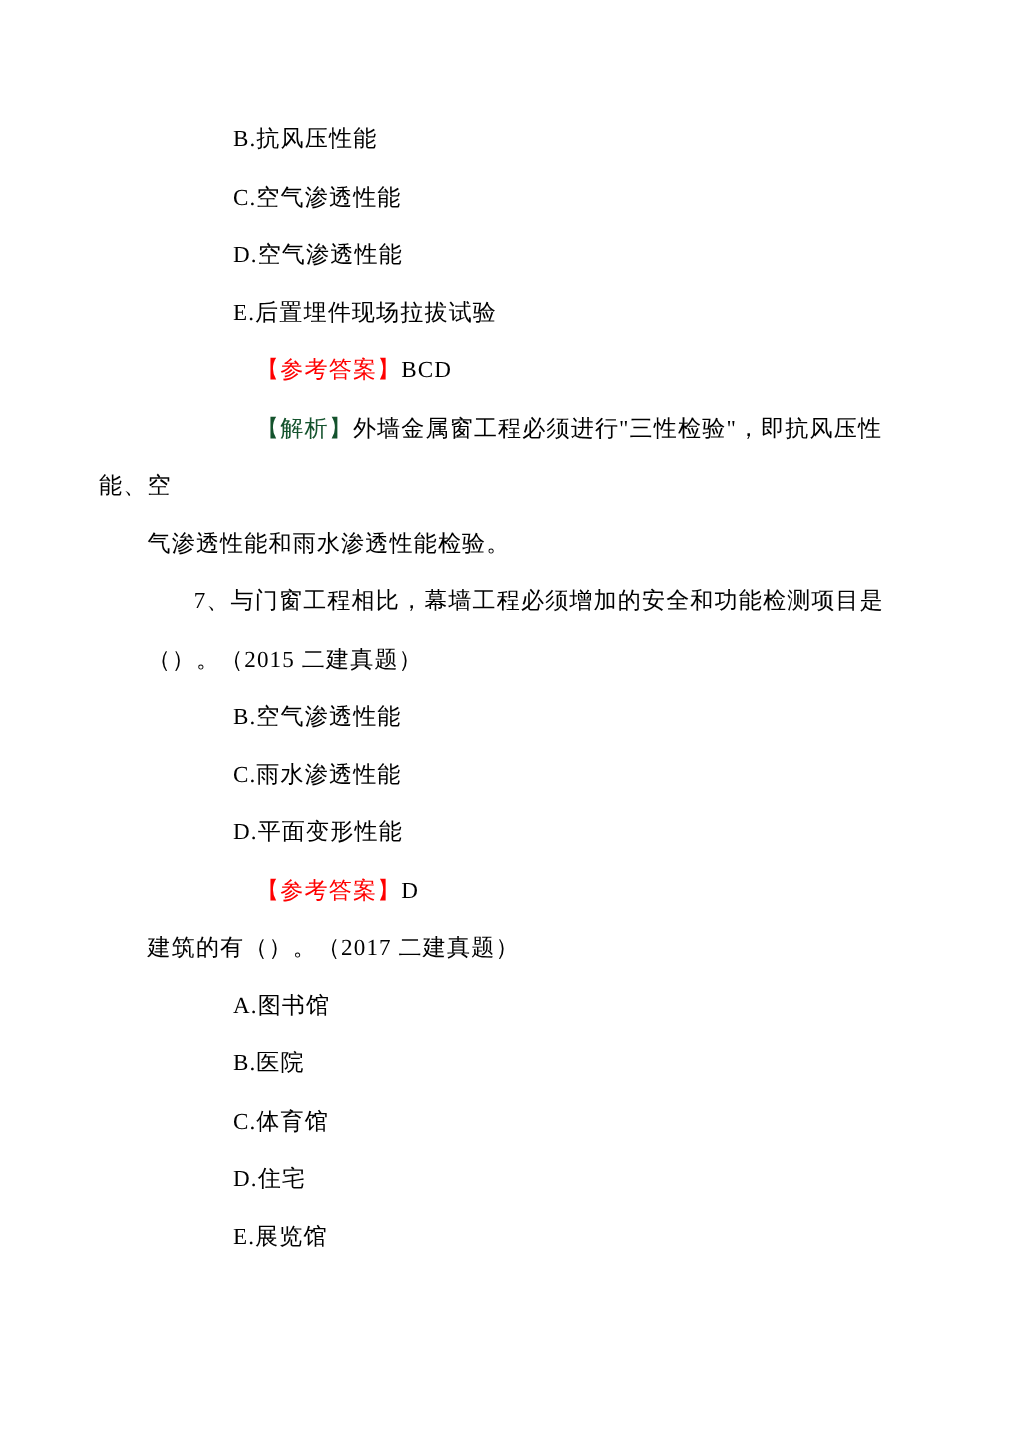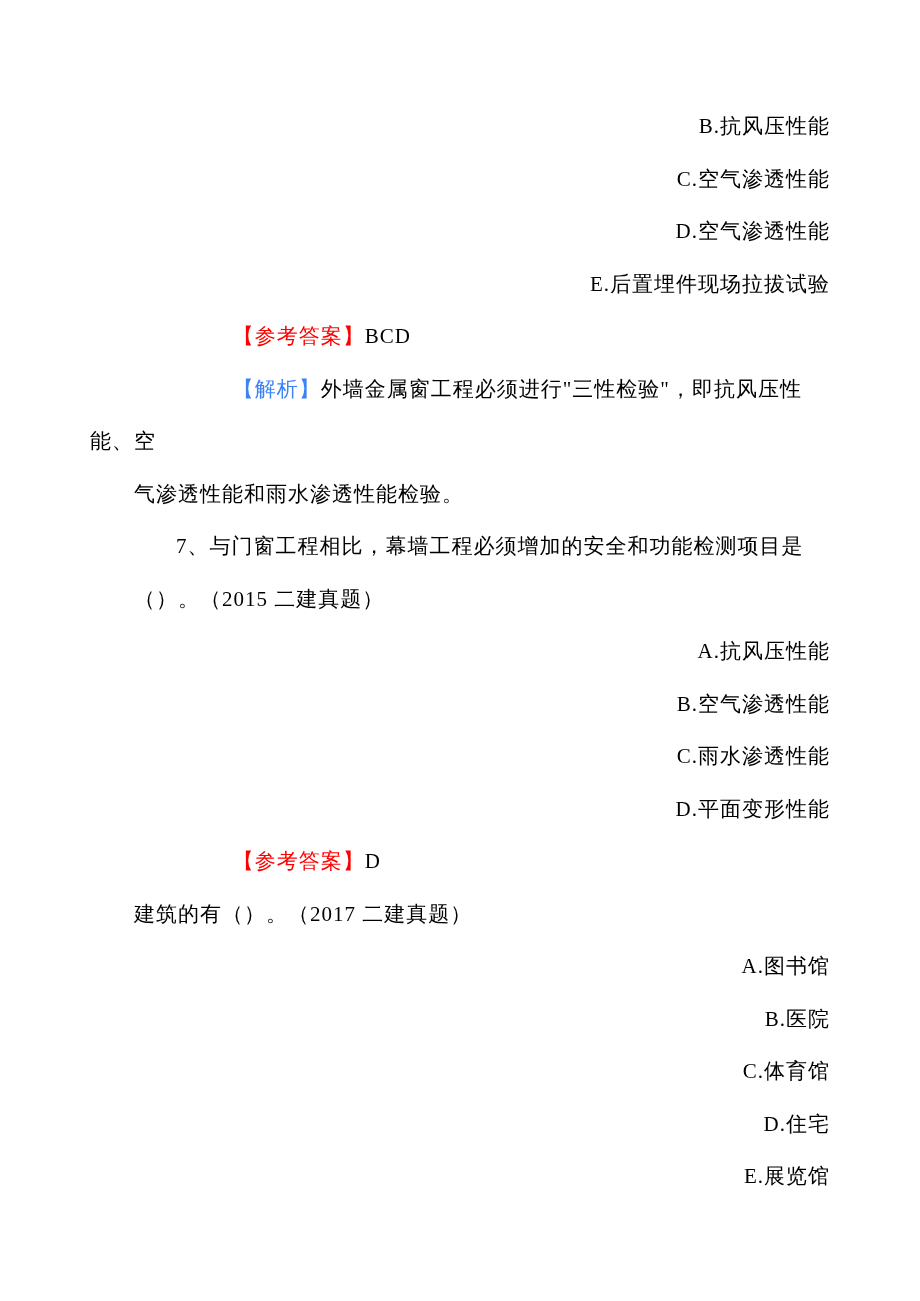--- a/index.html
+++ b/index.html
@@ -13,37 +13,36 @@
   .page {
     padding: 100px 90px 100px 90px;
   }
   .line {
     font-size: 21px;
     line-height: 2.5;
     letter-spacing: 1px;
   }
   .indent-1 {
     text-indent: 5.8em;
-    text-align: right;
   }
   .indent-answer {
     text-indent: 6.8em;
   }
   .indent-q {
     text-indent: 4.1em;
   }
   .cont {
     text-indent: 2.1em;
   }
   .red {
     color: #ff0000;
     margin-top: 44px;
   }
   .blue {
-    color: #3b82f6;
+    color: #14532d;
   }
 </style>
 </head>
 <body>
 
 <div class="page">
 
   <div class="line indent-1">B.抗风压性能</div>
   <div class="line indent-1">C.空气渗透性能</div>
   <div class="line indent-1">D.空气渗透性能</div>
@@ -54,21 +53,20 @@
   </div>
 
   <div class="line indent-answer">
     <span class="blue">【解析】</span><span>外墙金属窗工程必须进行"三性检验"，即抗风压性能、空</span>
   </div>
   <div class="line cont">气渗透性能和雨水渗透性能检验。</div>
 
   <div class="line indent-q">7、与门窗工程相比，幕墙工程必须增加的安全和功能检测项目是</div>
   <div class="line cont">（）。（2015 二建真题）</div>
 
-  <div class="line indent-1">A.抗风压性能</div>
   <div class="line indent-1">B.空气渗透性能</div>
   <div class="line indent-1">C.雨水渗透性能</div>
   <div class="line indent-1">D.平面变形性能</div>
 
   <div class="line indent-answer">
     <span class="red">【参考答案】</span><span>D</span>
   </div>
 
   <div class="line cont">建筑的有（）。（2017 二建真题）</div>
 

